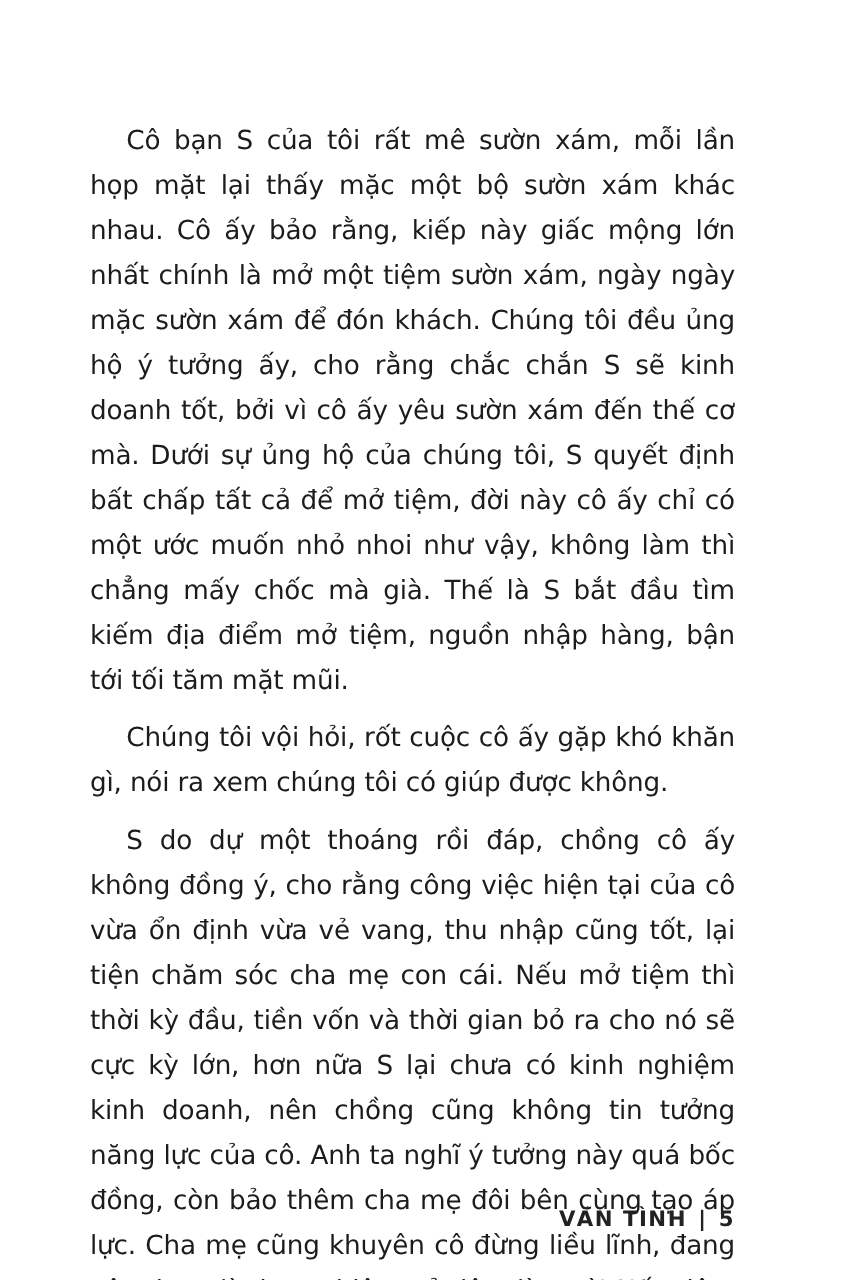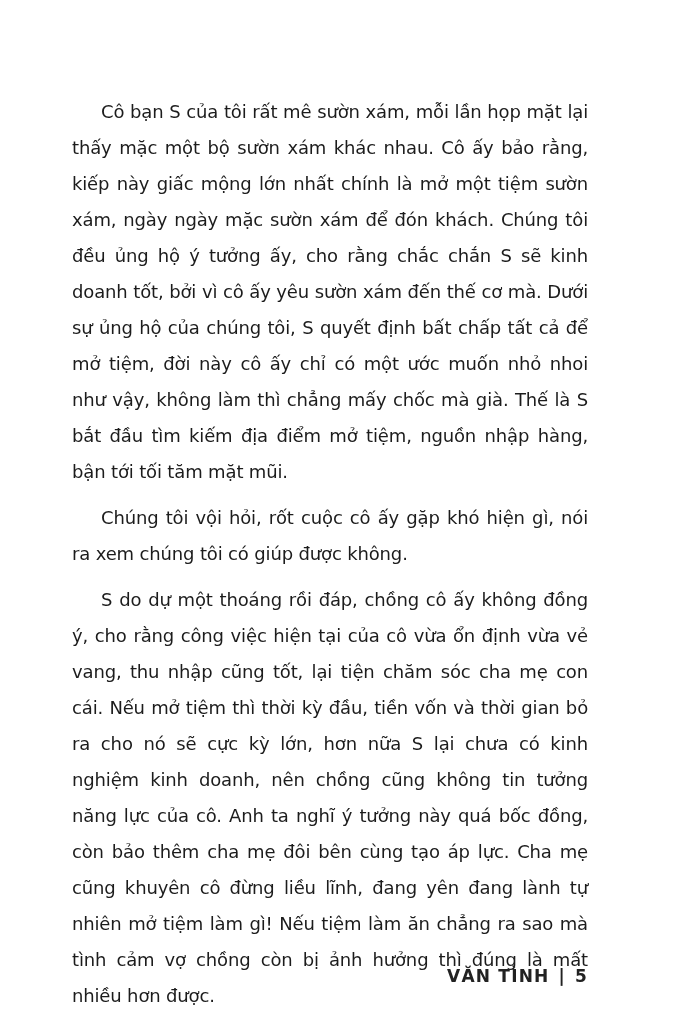--- a/index.html
+++ b/index.html
@@ -24,21 +24,21 @@
       background: #ffffff;
     }
     .text-block {
       position: absolute;
       left: 72px;
       top: 94px;
       width: 516px;
     }
     .para {
       margin: 0 0 10px 0;
-      font-size: 18px;
+      font-size: 21px;
       line-height: 36px;
       text-align: justify;
       text-indent: 29px;
       letter-spacing: -0.15px;
       word-spacing: 0px;
     }
     .footer {
       position: absolute;
       right: 90px;
       top: 966px;
@@ -53,21 +53,21 @@
     .footer .sep {
       font-weight: bold;
     }
   </style>
 </head>
 <body>
 
 <div class="page">
   <div class="text-block">
     <p class="para">Cô bạn S của tôi rất mê sườn xám, mỗi lần họp mặt lại thấy mặc một bộ sườn xám khác nhau. Cô ấy bảo rằng, kiếp này giấc mộng lớn nhất chính là mở một tiệm sườn xám, ngày ngày mặc sườn xám để đón khách. Chúng tôi đều ủng hộ ý tưởng ấy, cho rằng chắc chắn S sẽ kinh doanh tốt, bởi vì cô ấy yêu sườn xám đến thế cơ mà. Dưới sự ủng hộ của chúng tôi, S quyết định bất chấp tất cả để mở tiệm, đời này cô ấy chỉ có một ước muốn nhỏ nhoi như vậy, không làm thì chẳng mấy chốc mà già. Thế là S bắt đầu tìm kiếm địa điểm mở tiệm, nguồn nhập hàng, bận tới tối tăm mặt mũi.</p>
-    <p class="para">Chúng tôi vội hỏi, rốt cuộc cô ấy gặp khó hiện gì, nói ra xem chúng tôi có giúp được không.</p>
+    <p class="para">Chúng tôi vội hỏi, rốt cuộc cô ấy gặp khó khăn gì, nói ra xem chúng tôi có giúp được không.</p>
     <p class="para">S do dự một thoáng rồi đáp, chồng cô ấy không đồng ý, cho rằng công việc hiện tại của cô vừa ổn định vừa vẻ vang, thu nhập cũng tốt, lại tiện chăm sóc cha mẹ con cái. Nếu mở tiệm thì thời kỳ đầu, tiền vốn và thời gian bỏ ra cho nó sẽ cực kỳ lớn, hơn nữa S lại chưa có kinh nghiệm kinh doanh, nên chồng cũng không tin tưởng năng lực của cô. Anh ta nghĩ ý tưởng này quá bốc đồng, còn bảo thêm cha mẹ đôi bên cùng tạo áp lực. Cha mẹ cũng khuyên cô đừng liều lĩnh, đang yên đang lành tự nhiên mở tiệm làm gì! Nếu tiệm làm ăn chẳng ra sao mà tình cảm vợ chồng còn bị ảnh hưởng thì đúng là mất nhiều hơn được.</p>
   </div>
 
   <div class="footer">
     <span>VĂN TÌNH</span>
     <span class="sep">|</span>
     <span>5</span>
   </div>
 </div>
 

